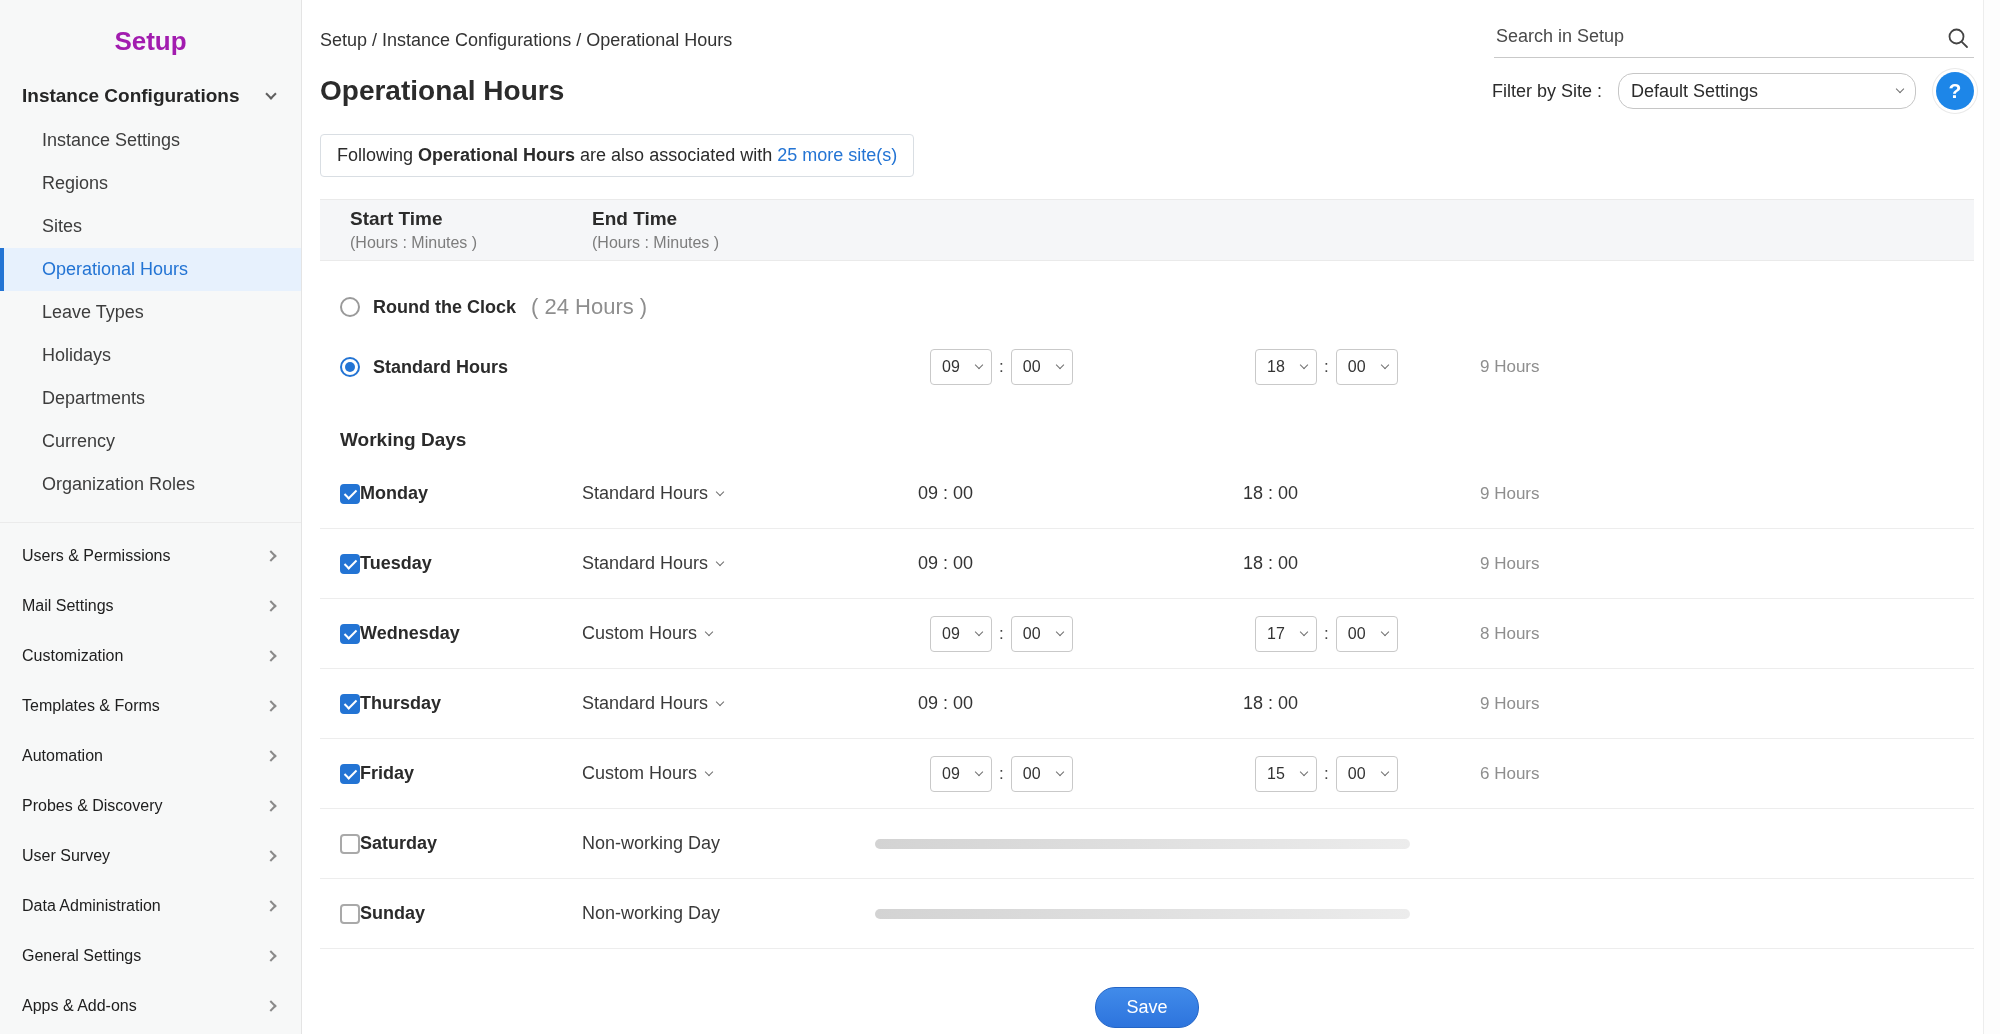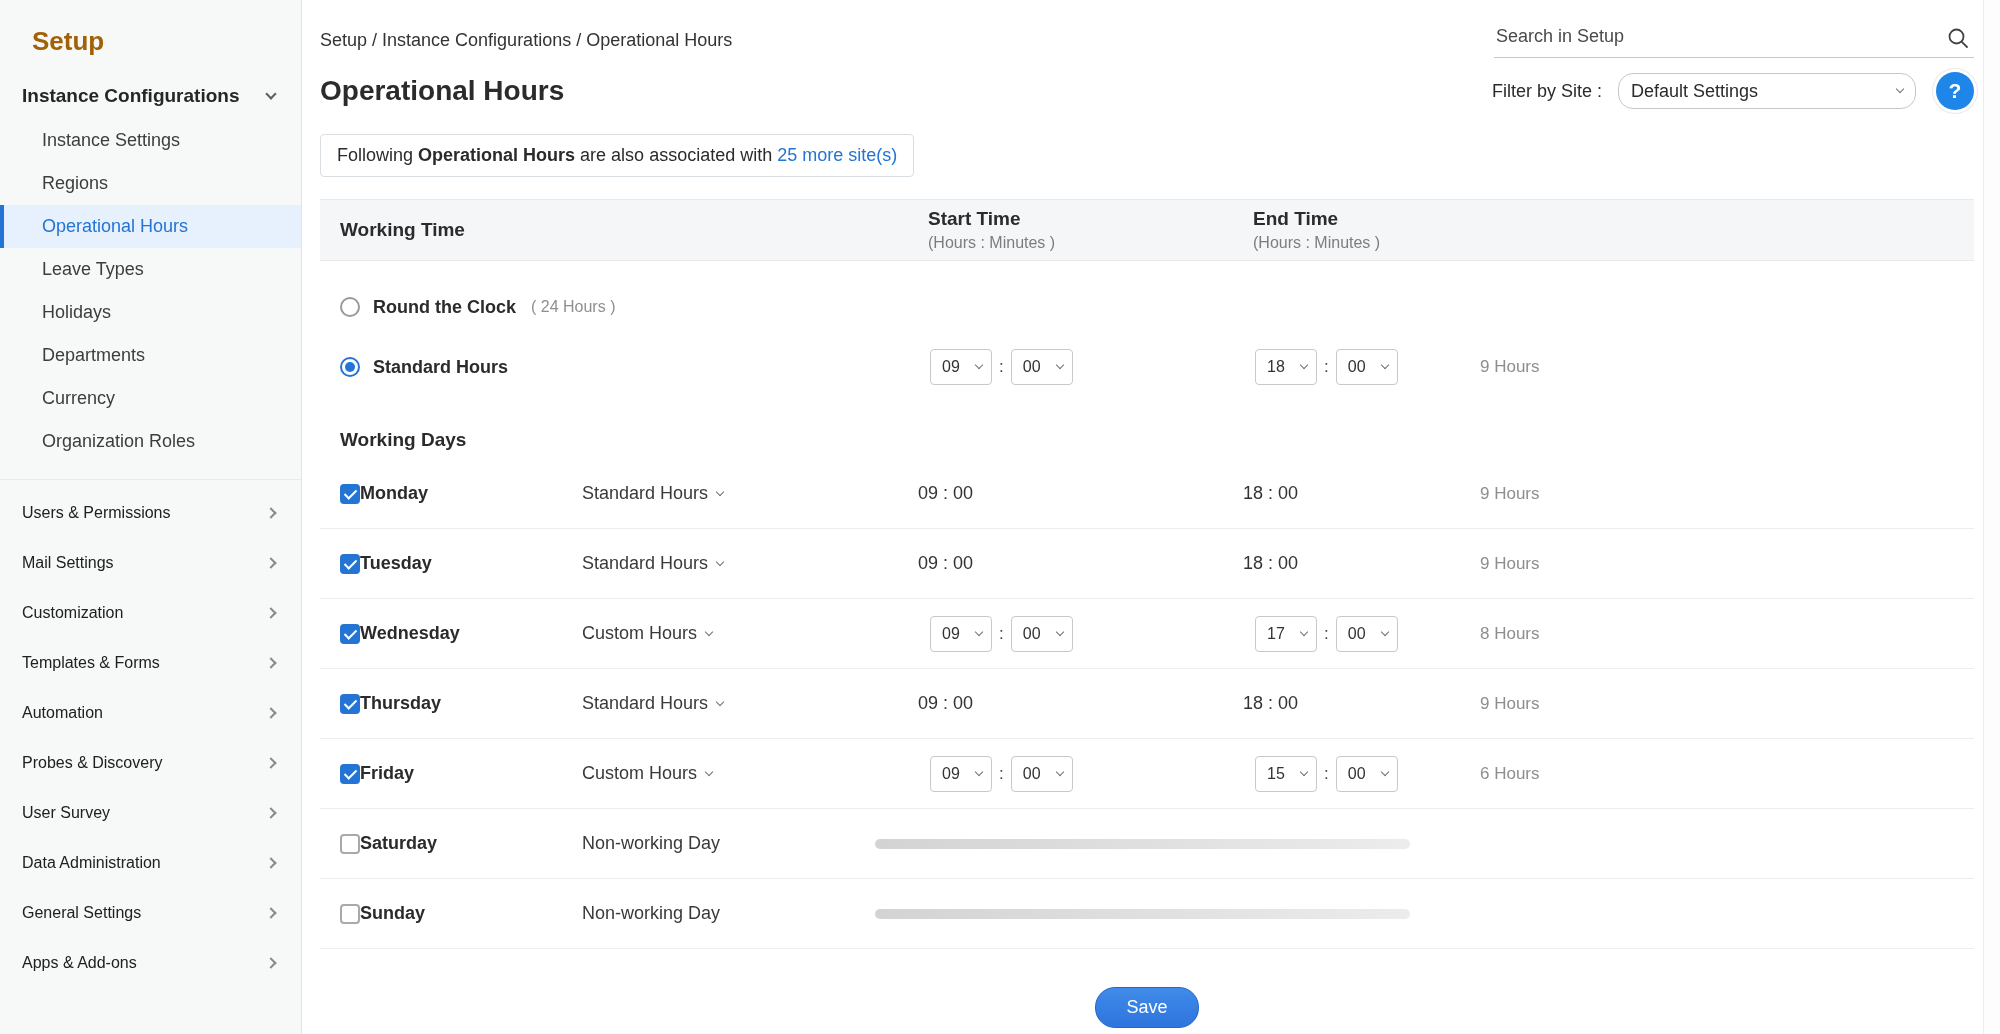--- a/index.html
+++ b/index.html
@@ -2,21 +2,21 @@
 <html><head>
 <meta charset="utf-8">
 <style>
   * { box-sizing: border-box; margin: 0; padding: 0; }
   html, body { width: 2000px; height: 1034px; }
   body { font-family: "Liberation Sans", sans-serif; background: #fff; color: #2b2b2b; overflow: hidden; }
   .app { display: flex; width: 100%; height: 100%; }
 
   
   .sidebar { width: 302px; min-width: 302px; height: 100%; background: #f7f8f8; border-right: 1px solid #e4e4e4; padding-top: 8px; }
-  .sidebar-title { padding: 18px 32px 16px; font-size: 26px; font-weight: 700; color: #a16207; }
+  .sidebar-title { padding: 18px 10px 16px; font-size: 26px; font-weight: 700; color: #a21caf; text-align: center; }
   .group-header { display: flex; align-items: center; justify-content: space-between; padding: 12px 26px 12px 22px; font-size: 19px; font-weight: 700; color: #262626; cursor: pointer; }
   .subitem { display: flex; align-items: center; height: 43px; padding-left: 38px; font-size: 18px; color: #3d3d3d; cursor: pointer; border-left: 4px solid transparent; }
   .subitem.active { background: #e7f1fd; color: #2374d4; border-left-color: #2374d4; }
   .sections { margin-top: 16px; border-top: 1px solid #ebebeb; padding-top: 8px; }
   .section-item { display: flex; align-items: center; justify-content: space-between; height: 50px; padding: 0 26px 0 22px; font-size: 16px; color: #202020; cursor: pointer; }
 
   .chev { display: inline-block; width: 8px; height: 8px; border-right: 2px solid #5f5f5f; border-bottom: 2px solid #5f5f5f; flex: none; }
   .chev.down { transform: rotate(45deg); margin-top: -4px; }
   .chev.right { transform: rotate(-45deg); border-color: #8a8a8a; }
   .chev.small { width: 6px; height: 6px; border-width: 1.6px; border-color: #707070; }
@@ -51,21 +51,21 @@
   .th { font-size: 19px; font-weight: 700; color: #2b2b2b; }
   .th-group { padding-left: 10px; justify-self: start; }
   .th-sub { font-size: 16px; color: #7d7d7d; margin-top: 4px; font-weight: 400; }
 
   .round-row { display: flex; align-items: center; gap: 13px; padding-left: 20px; margin-top: 24px; height: 44px; }
   .std-row { min-height: 72px; margin-top: 2px; }
   .radio { width: 20px; height: 20px; border-radius: 50%; border: 2px solid #9a9a9a; background: #fff; position: relative; display: inline-block; flex: none; cursor: pointer; }
   .radio.checked { border-color: #2374d4; }
   .radio.checked::after { content: ""; position: absolute; inset: 3px; border-radius: 50%; background: #2374d4; }
   .radio-label { font-weight: 700; font-size: 18px; color: #2b2b2b; }
-  .radio-suffix { color: #8e8e8e; font-size: 16px; font-weight: 400; margin-left: 2px; }
+  .radio-suffix { color: #8e8e8e; font-size: 22px; font-weight: 400; margin-left: 2px; }
 
   .wd-title { margin: 26px 0 8px 20px; font-size: 19px; font-weight: 700; color: #2b2b2b; }
   .day-row { min-height: 70px; border-bottom: 1px solid #ededed; }
 
   .col-day { display: flex; align-items: center; }
   .checkbox { width: 20px; height: 20px; border-radius: 4px; border: 2px solid #a9a9a9; background: #fff; display: inline-block; position: relative; flex: none; cursor: pointer; }
   .checkbox.checked { background: #2374d4; border-color: #2374d4; }
   .checkbox.checked::after { content: ""; position: absolute; left: 5px; top: 1px; width: 5px; height: 10px; border-right: 2px solid #fff; border-bottom: 2px solid #fff; transform: rotate(45deg); }
   .day-label { font-weight: 700; font-size: 18px; color: #2b2b2b; }
 
@@ -96,20 +96,23 @@
       <span>Instance Configurations</span>
       <span class="chev down"></span>
     </div>
 
     <nav>
       <div class="subitem">
           <span>Instance Settings</span>
         </div>
       <div class="subitem">
           <span>Regions</span>
+        </div>
+      <div class="subitem">
+          <span>Sites</span>
         </div>
       <div class="subitem active">
           <span>Operational Hours</span>
         </div>
       <div class="subitem">
           <span>Leave Types</span>
         </div>
       <div class="subitem">
           <span>Holidays</span>
         </div>
@@ -195,21 +198,20 @@
         <button class="help-btn">?</button>
       </div>
     </div>
 
     <div class="content">
 
       <div class="banner"><span>Following </span><b>Operational Hours</b><span> are also associated with </span><a class="banner-link">25 more site(s)</a></div>
 
       
       <div class="grid-row table-head">
-        <div class="th span-2">Working Time</div>
         <div class="th-group">
           <div class="th">Start Time</div>
           <div class="th-sub">(Hours : Minutes )</div>
         </div>
         <div class="th-group">
           <div class="th">End Time</div>
           <div class="th-sub">(Hours : Minutes )</div>
         </div>
         <div></div>
       </div>

